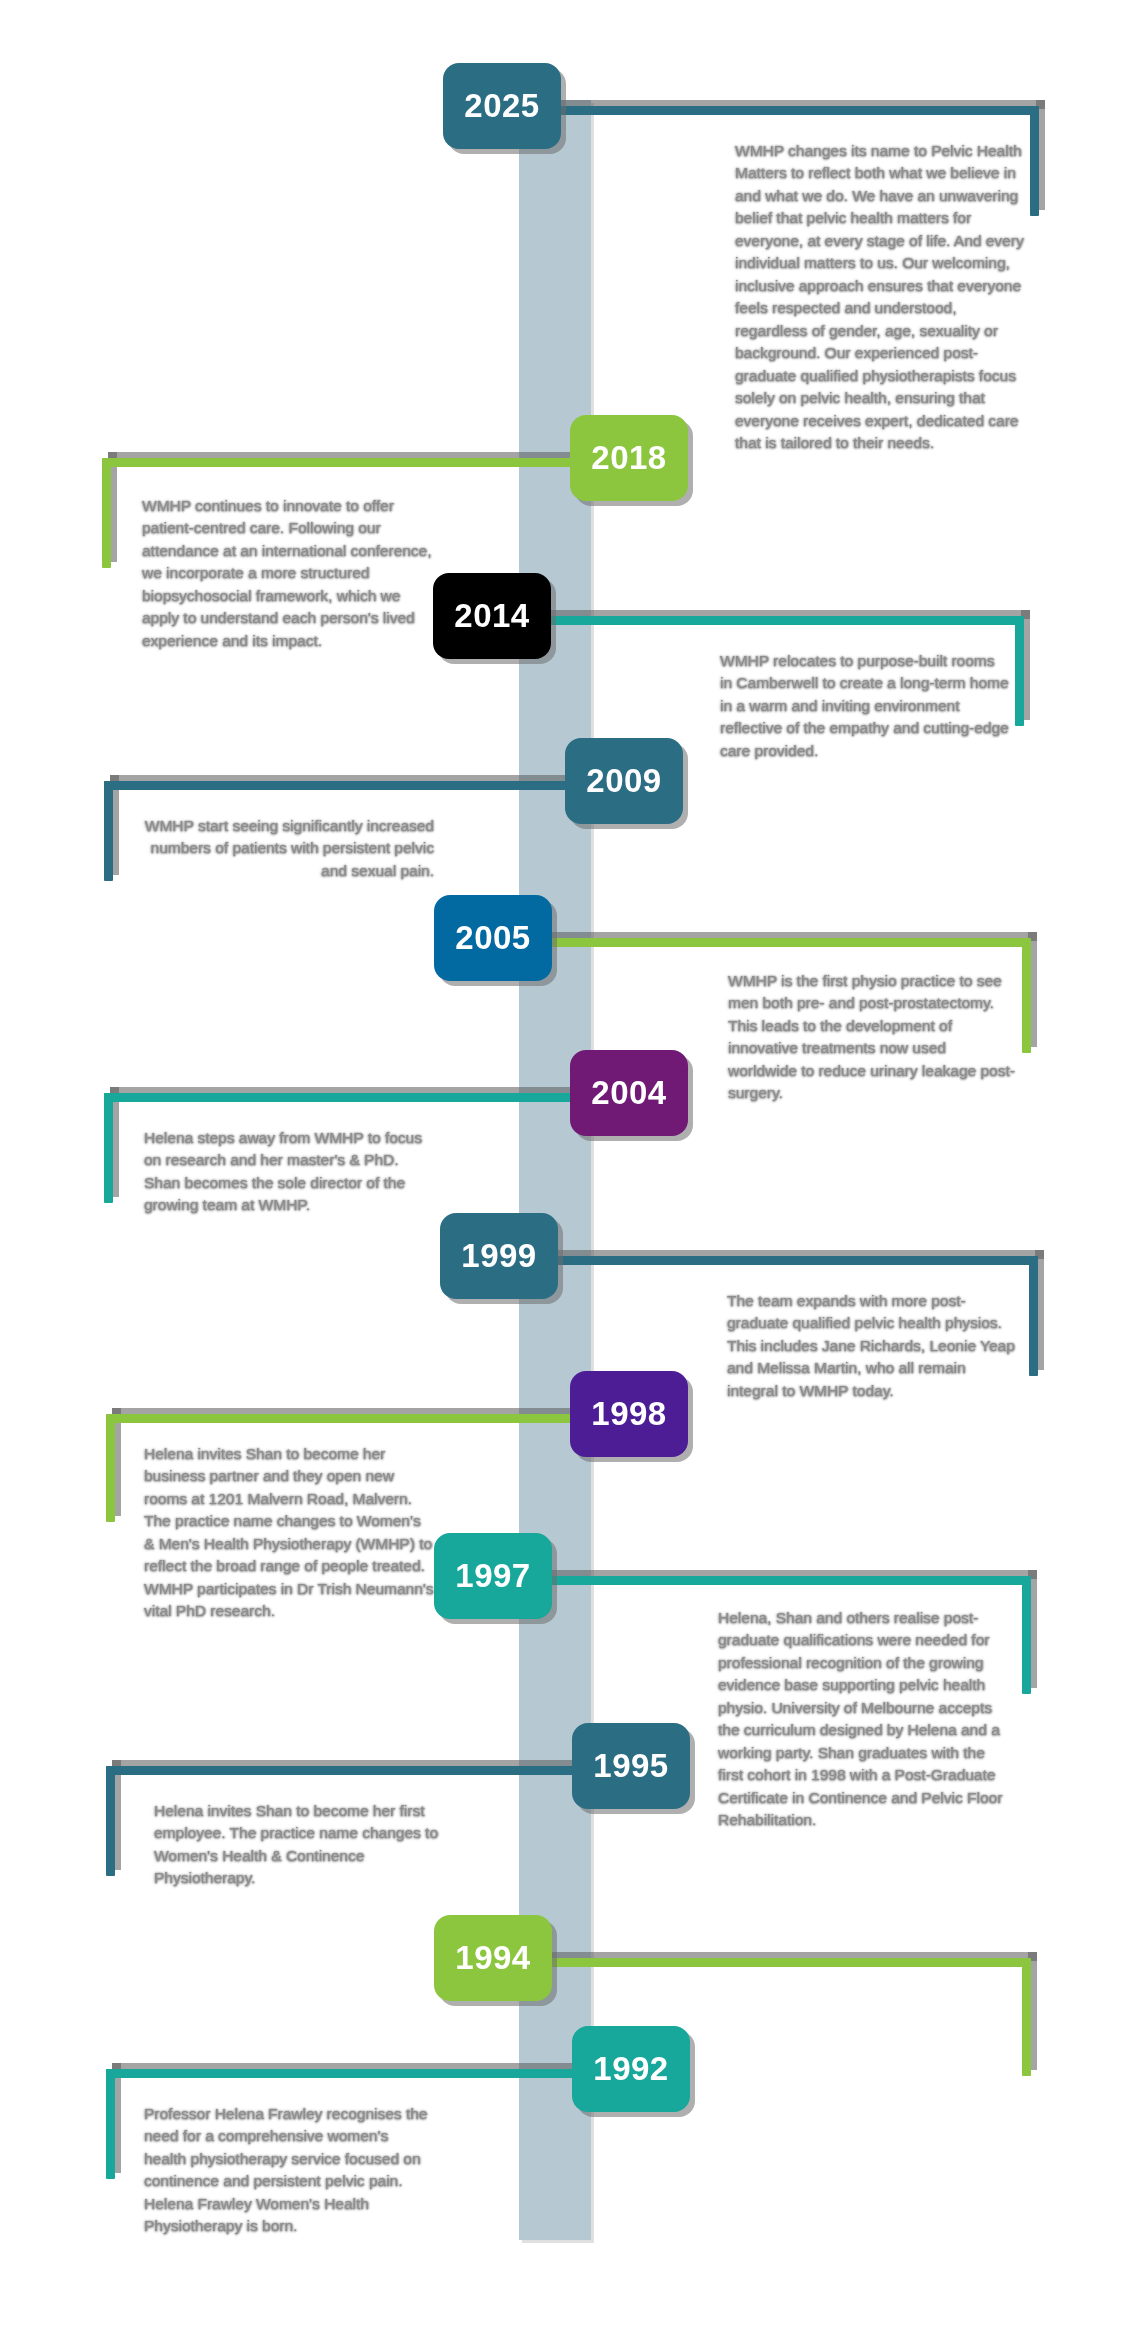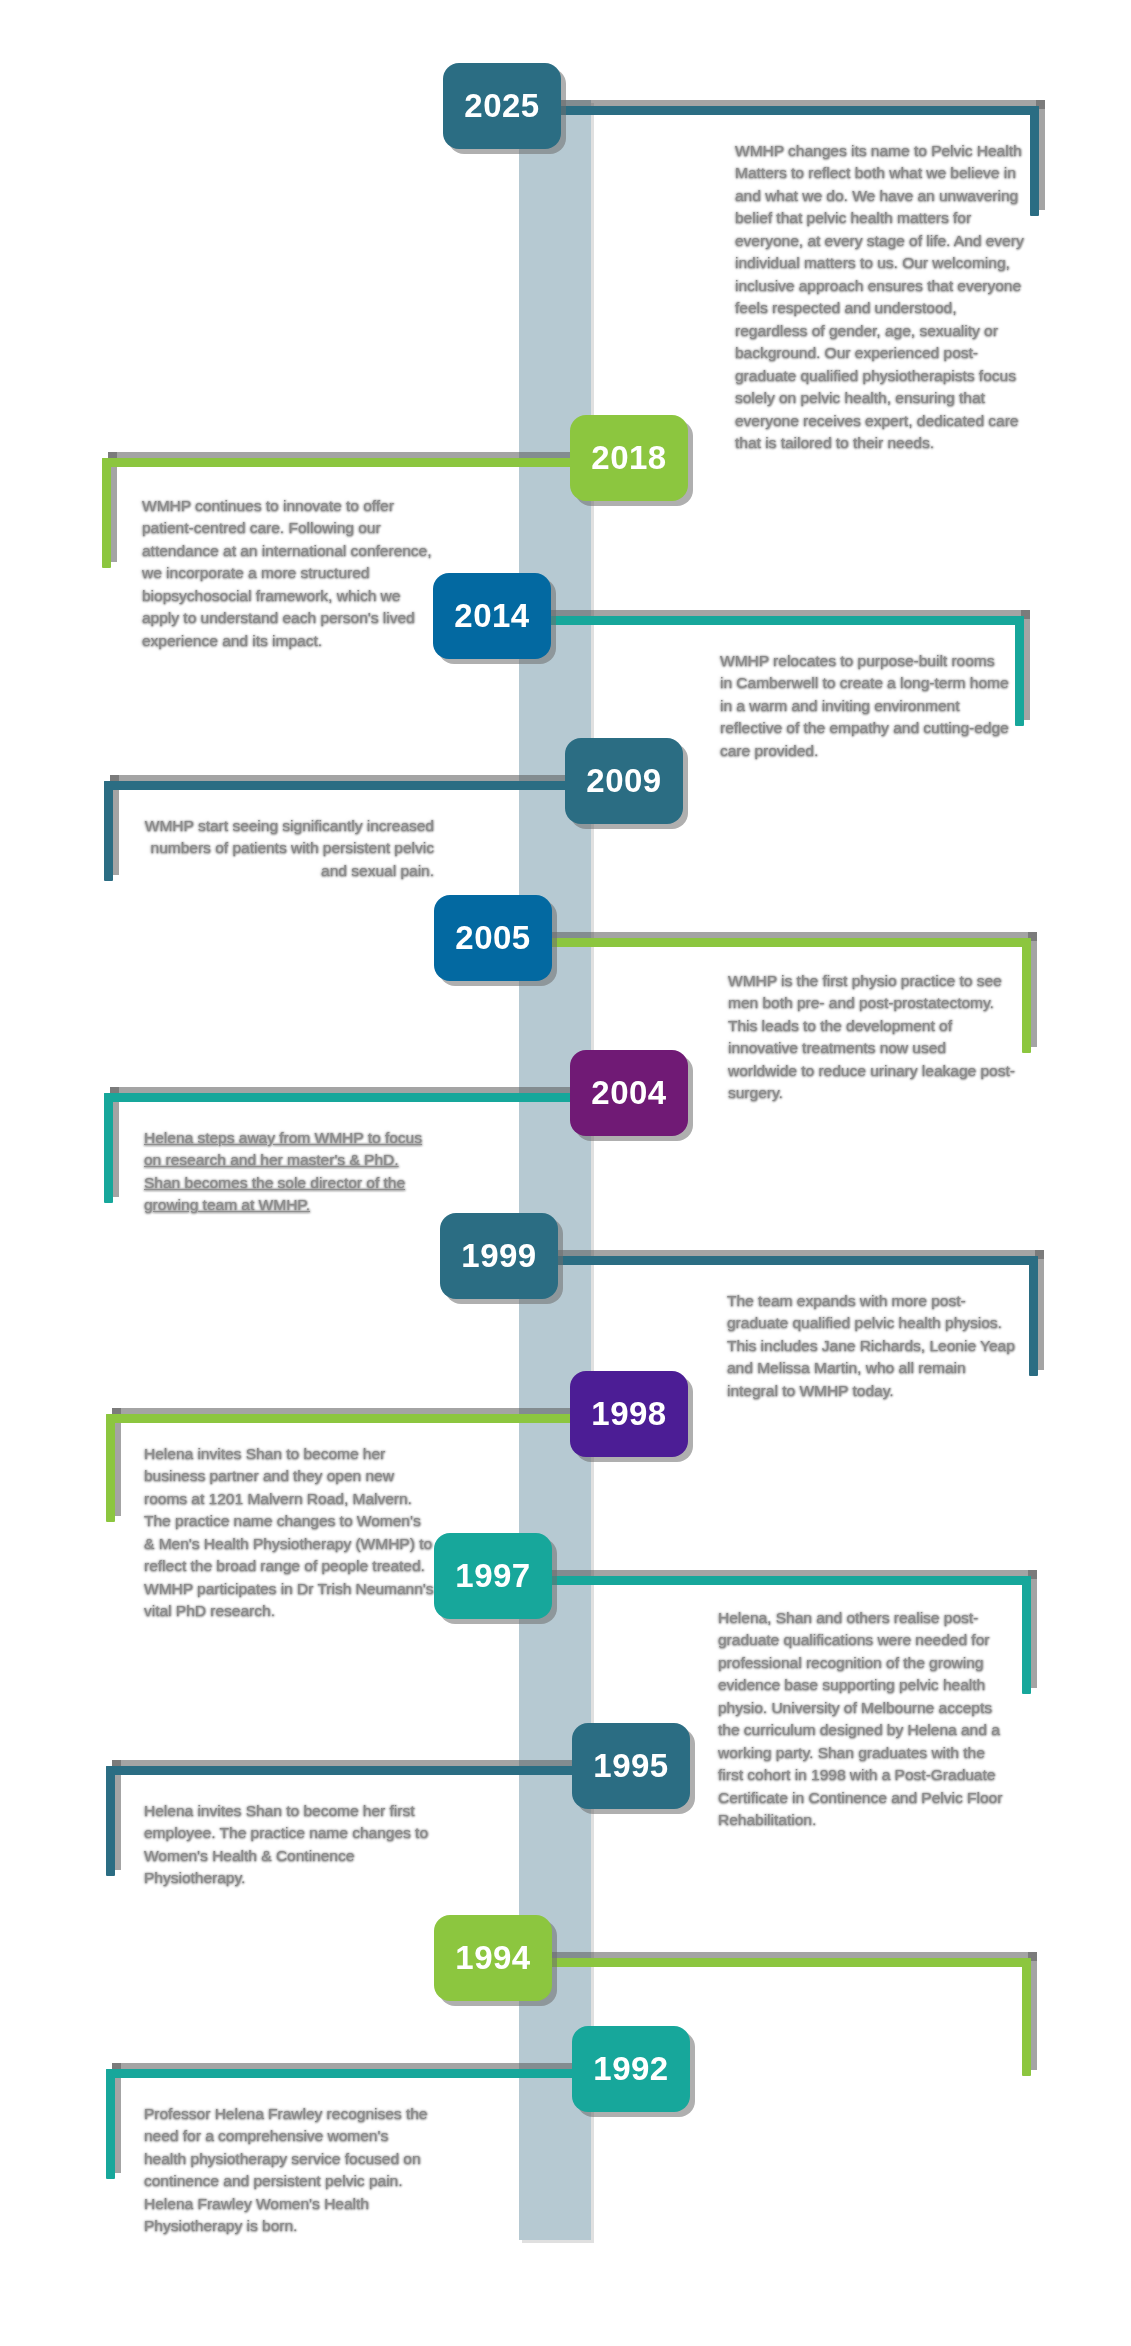--- a/index.html
+++ b/index.html
@@ -59,21 +59,21 @@
     <span>2018</span>
   </div>
   <div class="txt l" style="left:142px;top:495px;width:290px;">WMHP continues to innovate to offer patient-centred care. Following our attendance at an international conference, we incorporate a more structured biopsychosocial framework, which we apply to understand each person's lived experience and its impact.</div>
 
   <div class="rail">
     <div class="sh" style="left:545px;top:610px;width:485px;height:9px;"></div>
     <div class="sh" style="left:1021px;top:610px;width:9px;height:110px;"></div>
     <div class="h" style="left:539px;top:616px;width:485px;background:#17a79b;"></div>
     <div class="v" style="left:1015px;top:616px;height:110px;background:#17a79b;"></div>
   </div>
-  <div class="pill" style="left:433px;top:573px;background:#0369a1;">
+  <div class="pill" style="left:433px;top:573px;background:#000000;">
     <span>2014</span>
   </div>
   <div class="txt r" style="left:720px;top:650px;width:290px;">WMHP relocates to purpose-built rooms in Camberwell to create a long-term home in a warm and inviting environment reflective of the empathy and cutting-edge care provided.</div>
 
   <div class="rail">
     <div class="sh" style="left:110px;top:775px;width:472px;height:9px;"></div>
     <div class="sh" style="left:110px;top:775px;width:9px;height:100px;"></div>
     <div class="h" style="left:104px;top:781px;width:472px;background:#2b6d83;"></div>
     <div class="v" style="left:104px;top:781px;height:100px;background:#2b6d83;"></div>
   </div>
@@ -95,21 +95,21 @@
 
   <div class="rail">
     <div class="sh" style="left:110px;top:1087px;width:480px;height:9px;"></div>
     <div class="sh" style="left:110px;top:1087px;width:9px;height:110px;"></div>
     <div class="h" style="left:104px;top:1093px;width:480px;background:#17a79b;"></div>
     <div class="v" style="left:104px;top:1093px;height:110px;background:#17a79b;"></div>
   </div>
   <div class="pill" style="left:570px;top:1050px;background:#701a75;">
     <span>2004</span>
   </div>
-  <div class="txt l" style="left:144px;top:1127px;width:290px;text-decoration:underline;">Helena steps away from WMHP to focus on research and her master's &amp; PhD. Shan becomes the sole director of the growing team at WMHP.</div>
+  <div class="txt l" style="left:144px;top:1127px;width:290px;">Helena steps away from WMHP to focus on research and her master's &amp; PhD. Shan becomes the sole director of the growing team at WMHP.</div>
 
   <div class="rail">
     <div class="sh" style="left:552px;top:1250px;width:492px;height:9px;"></div>
     <div class="sh" style="left:1035px;top:1250px;width:9px;height:120px;"></div>
     <div class="h" style="left:546px;top:1256px;width:492px;background:#2b6d83;"></div>
     <div class="v" style="left:1029px;top:1256px;height:120px;background:#2b6d83;"></div>
   </div>
   <div class="pill" style="left:440px;top:1213px;background:#2b6d83;">
     <span>1999</span>
   </div>
@@ -139,21 +139,21 @@
 
   <div class="rail">
     <div class="sh" style="left:112px;top:1760px;width:480px;height:9px;"></div>
     <div class="sh" style="left:112px;top:1760px;width:9px;height:110px;"></div>
     <div class="h" style="left:106px;top:1766px;width:480px;background:#2b6d83;"></div>
     <div class="v" style="left:106px;top:1766px;height:110px;background:#2b6d83;"></div>
   </div>
   <div class="pill" style="left:572px;top:1723px;background:#2b6d83;">
     <span>1995</span>
   </div>
-  <div class="txt l" style="left:144px;top:1800px;width:290px;">Helena invites Shan to become her first employee. The practice name changes to Women's Health &amp; Continence Physiotherapy.</div>
+  <div class="txt l" style="left:154px;top:1800px;width:290px;">Helena invites Shan to become her first employee. The practice name changes to Women's Health &amp; Continence Physiotherapy.</div>
 
   <div class="rail">
     <div class="sh" style="left:545px;top:1952px;width:492px;height:9px;"></div>
     <div class="sh" style="left:1028px;top:1952px;width:9px;height:118px;"></div>
     <div class="h" style="left:539px;top:1958px;width:492px;background:#8cc63f;"></div>
     <div class="v" style="left:1022px;top:1958px;height:118px;background:#8cc63f;"></div>
   </div>
   <div class="pill" style="left:434px;top:1915px;background:#8cc63f;">
     <span>1994</span>
   </div>

